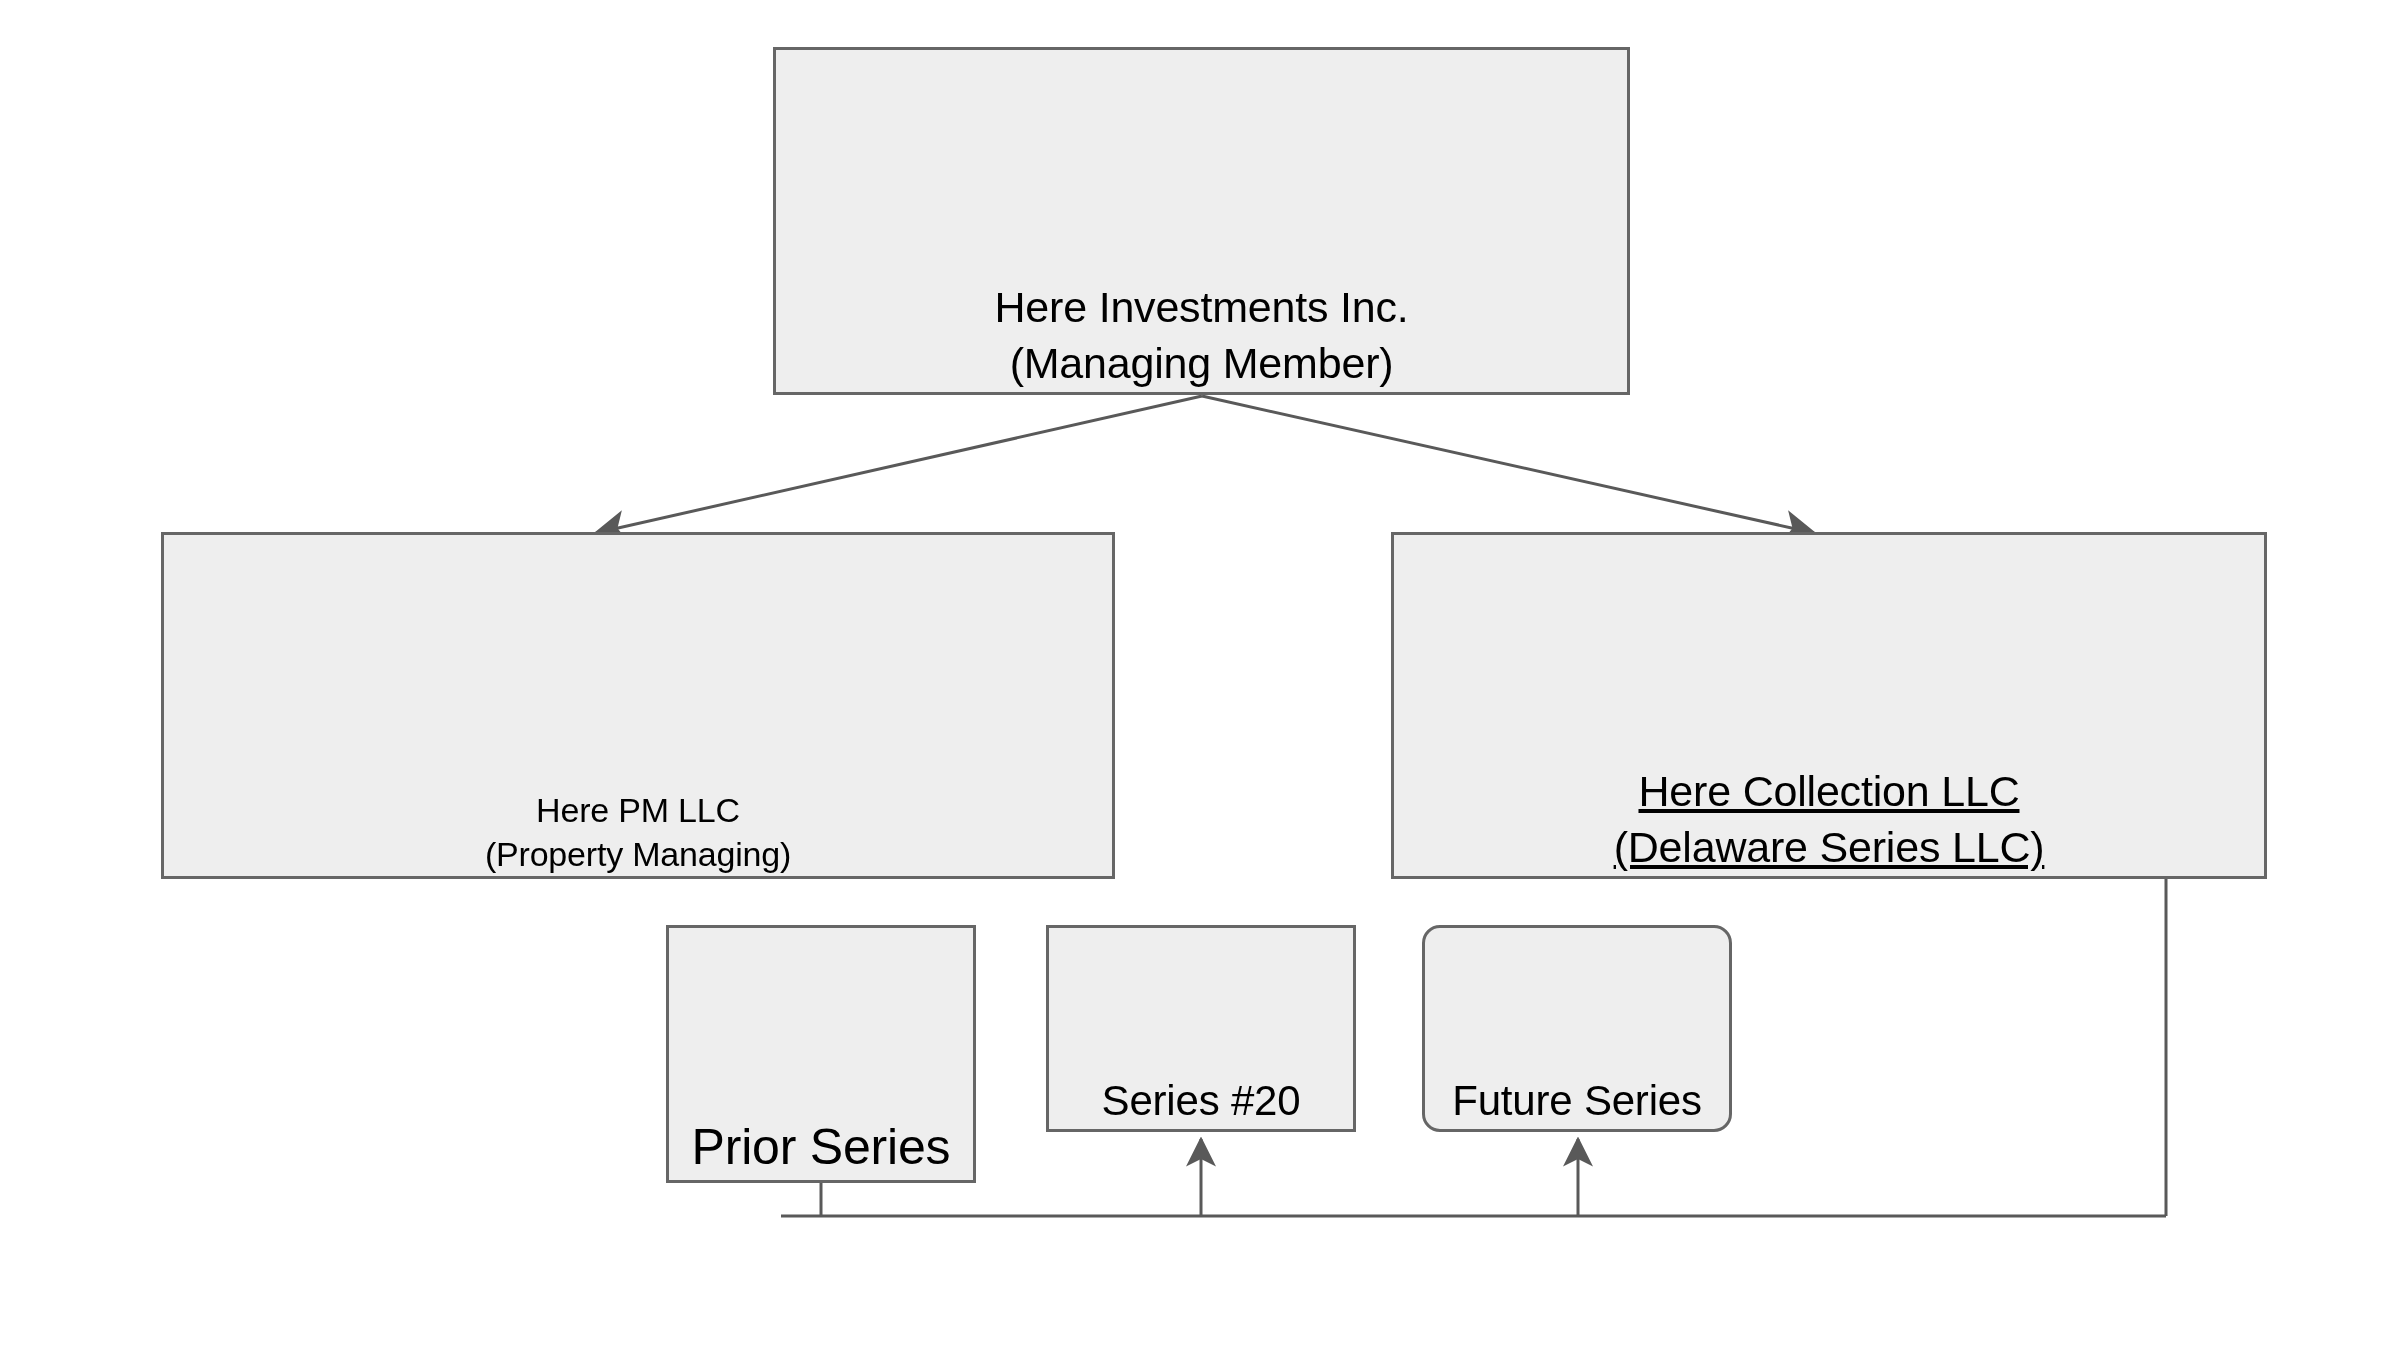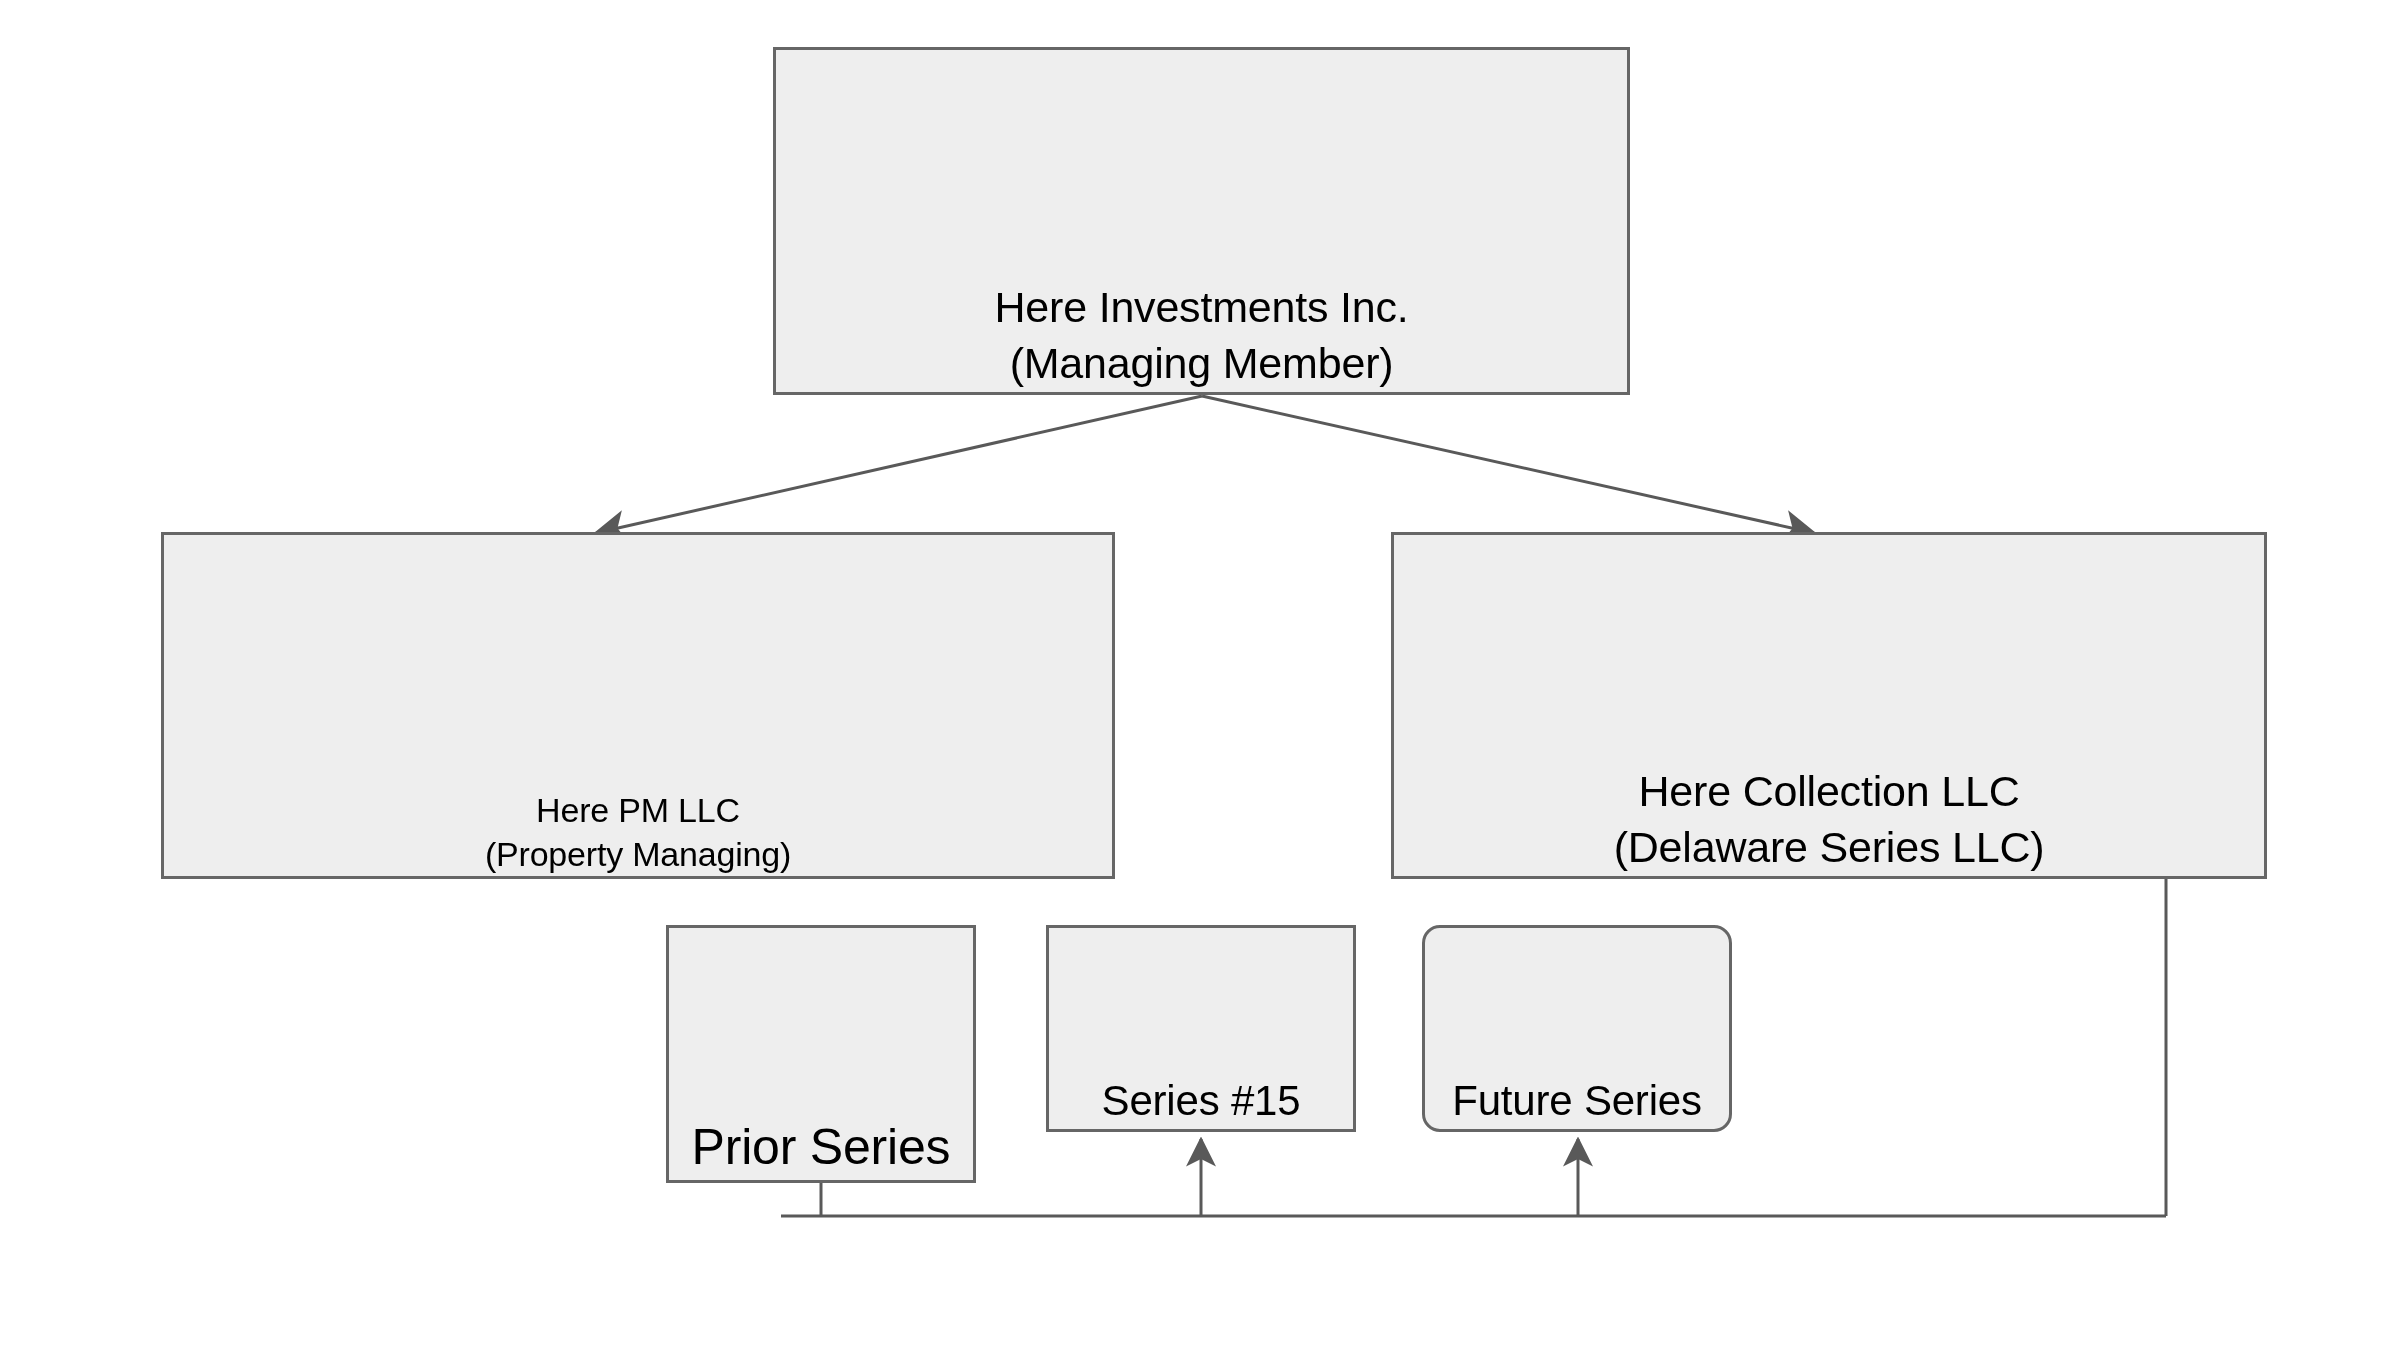--- a/index.html
+++ b/index.html
@@ -57,20 +57,21 @@
     width: 954px;
     height: 347px;
     font-size: 34px;
   }
   #node-collection {
     left: 1391px;
     top: 532px;
     width: 876px;
     height: 347px;
     font-size: 43px;
+    text-decoration: underline;
   }
   
   #node-prior {
     left: 666px;
     top: 925px;
     width: 310px;
     height: 258px;
     font-size: 50px;
   }
   #node-series12 {
@@ -155,21 +156,21 @@
   </div>
 
   <div class="node" id="node-prior">
     <span class="node-label">
       <span class="l1">Prior Series</span>
     </span>
   </div>
 
   <div class="node" id="node-series12">
     <span class="node-label">
-      <span class="l1">Series #15</span>
+      <span class="l1">Series #20</span>
     </span>
   </div>
 
   <div class="node" id="node-future">
     <span class="node-label">
       <span class="l1">Future Series</span>
     </span>
   </div>
 
 </div>

